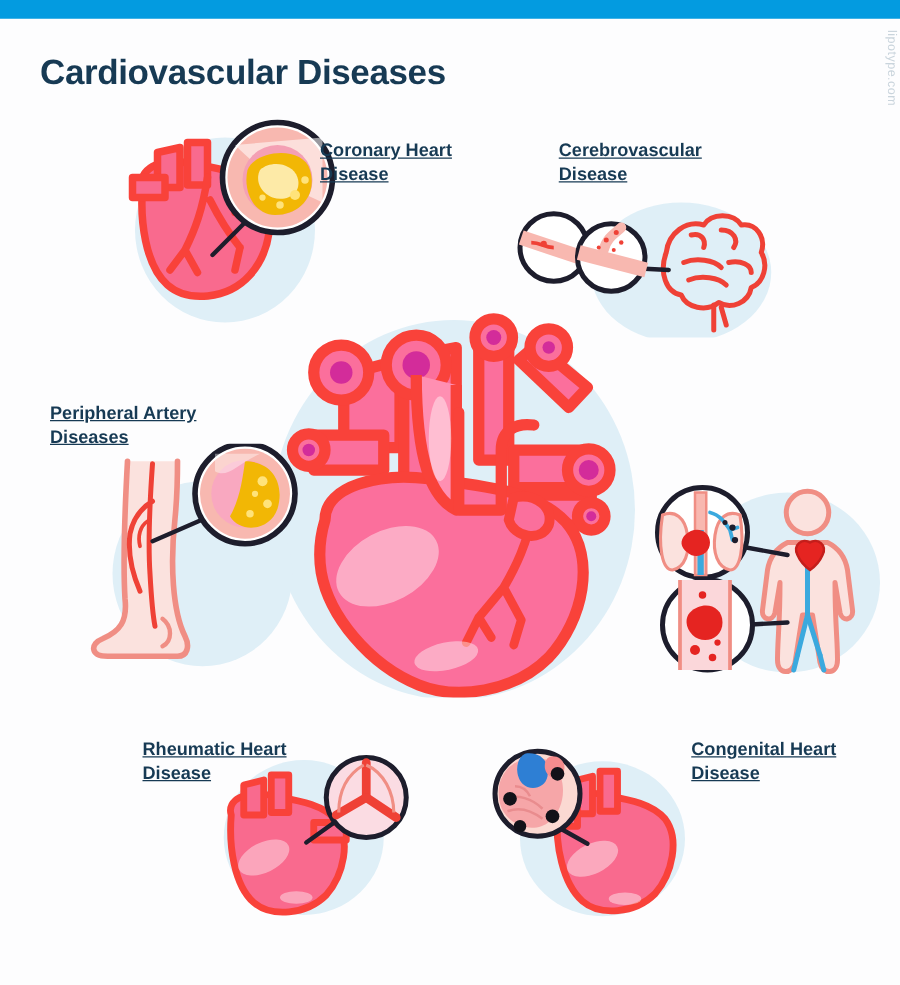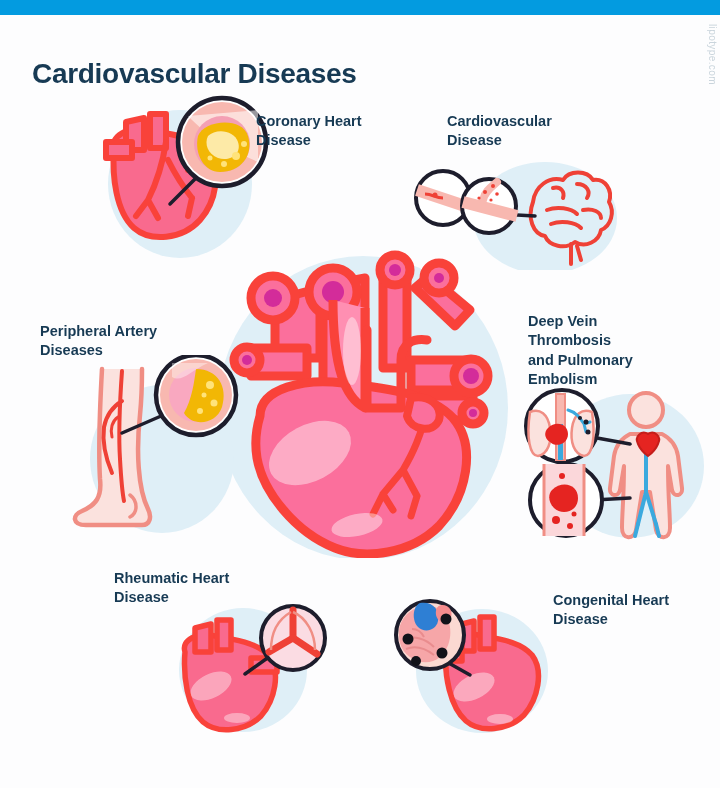--- a/index.html
+++ b/index.html
@@ -34,29 +34,29 @@
   }
   .page-title {
     position: absolute;
     left: 32px;
     top: 42px;
     font-size: 28px;
     font-weight: bold;
     color: #173A54;
     letter-spacing: -0.3px;
     white-space: nowrap;
-    margin-top: 16px;
   }
   .label {
     position: absolute;
     font-size: 14.5px;
     font-weight: bold;
     color: #173A54;
     line-height: 1.33;
     white-space: pre-line;
+    text-decoration: underline;
   }
   .illus {
     position: absolute;
   }
   .illus svg { display: block; }
 </style>
 </head>
 <body>
 
 <div id="page">
@@ -172,21 +172,21 @@
           <circle cx="80" cy="32" r="2"></circle>
           <circle cx="88" cy="26" r="2"></circle>
           <circle cx="92" cy="34" r="1.8"></circle>
           <circle cx="74" cy="38" r="1.6"></circle>
           <circle cx="86" cy="40" r="1.6"></circle>
         </g>
       </g>
     </svg>
   </div>
 
-  <div class="label" style="left:447px; top:112px; width:160px;">Cardiovascular
+  <div class="label" style="left:447px; top:112px; width:160px;">Cerebrovascular
 Disease</div>
 
   <div class="illus" style="left:60px; top:355px;">
     <svg width="190" height="190" viewBox="0 0 190 190">
       <ellipse cx="102" cy="104" rx="72" ry="74" fill="#DFEFF7"></ellipse>
       <path d="M42 14 C40 50 38 90 40 124 C42 142 36 150 22 156 C12 160 12 170 26 170 L82 170 C90 170 92 162 88 154 C78 134 76 96 80 60 C82 40 82 24 82 14" fill="#FBE2DE" stroke="#F08E84" stroke-width="4.5" stroke-linejoin="round" stroke-linecap="round"></path>
       <path d="M70 140 C78 146 78 158 70 162" fill="none" stroke="#F08E84" stroke-width="3.5" stroke-linecap="round"></path>
       <path d="M62 16 C60 44 58 74 60 104 C61 122 62 136 64 146
                M62 46 C52 52 46 62 44 72
                M44 72 C42 88 46 104 52 118" fill="none" stroke="#EF4136" stroke-width="4" stroke-linecap="round"></path>
@@ -254,24 +254,20 @@
         <g fill="#E52421">
           <circle cx="38" cy="132" r="4"></circle>
           <circle cx="52" cy="138" r="3"></circle>
           <circle cx="44" cy="88" r="3"></circle>
           <circle cx="56" cy="126" r="2.5"></circle>
         </g>
       </g>
     </svg>
   </div>
 
-  <div class="label" style="left:528px; top:312px; width:150px;">Deep Vein
-Thrombosis
-and Pulmonary
-Embolism</div>
 
   <div class="illus" style="left:165px; top:600px;">
     <svg width="165" height="135" viewBox="0 0 165 135">
       <ellipse cx="78" cy="70" rx="64" ry="62" fill="#DFEFF7"></ellipse>
       <g fill="#F96A8E" stroke="#F9423A" stroke-width="5.5" stroke-linejoin="round" stroke-linecap="round">
         <path d="M20 52 C16 40 32 32 50 36 C70 40 92 42 104 56 C116 72 110 100 96 116 C80 132 52 134 38 122 C22 108 18 76 20 52 Z"></path>
         <path d="M30 28 L30 52 L46 52 L46 24 Z"></path>
         <path d="M52 20 L52 50 L66 50 L66 20 Z"></path>
         <path d="M86 58 L112 58 L112 72 L86 72 Z"></path>
       </g>
@@ -286,21 +282,21 @@
         <path d="M128 38 L104 52"></path>
         <path d="M128 38 L152 54"></path>
       </g>
       <g fill="none" stroke="#F08E84" stroke-width="2.5">
         <path d="M128 12 C142 18 150 34 150 50"></path>
         <path d="M126 12 C112 20 106 34 106 50"></path>
       </g>
     </svg>
   </div>
 
-  <div class="label" style="left:114px; top:569px; width:170px;">Rheumatic Heart
+  <div class="label" style="left:114px; top:591px; width:170px;">Rheumatic Heart
 Disease</div>
 
   <div class="illus" style="left:390px; top:595px;">
     <svg width="175" height="140" viewBox="0 0 175 140">
       <ellipse cx="92" cy="76" rx="66" ry="62" fill="#DFEFF7"></ellipse>
       <g fill="#F96A8E" stroke="#F9423A" stroke-width="5.5" stroke-linejoin="round" stroke-linecap="round">
         <path d="M56 56 C52 44 70 36 88 40 C108 44 130 46 142 60 C154 76 148 104 134 120 C118 136 90 138 76 126 C60 112 54 80 56 56 Z"></path>
         <path d="M68 30 L68 56 L84 56 L84 26 Z"></path>
         <path d="M90 22 L90 54 L104 54 L104 22 Z"></path>
         <path d="M46 50 L46 66 L72 66 L72 50 Z"></path>

